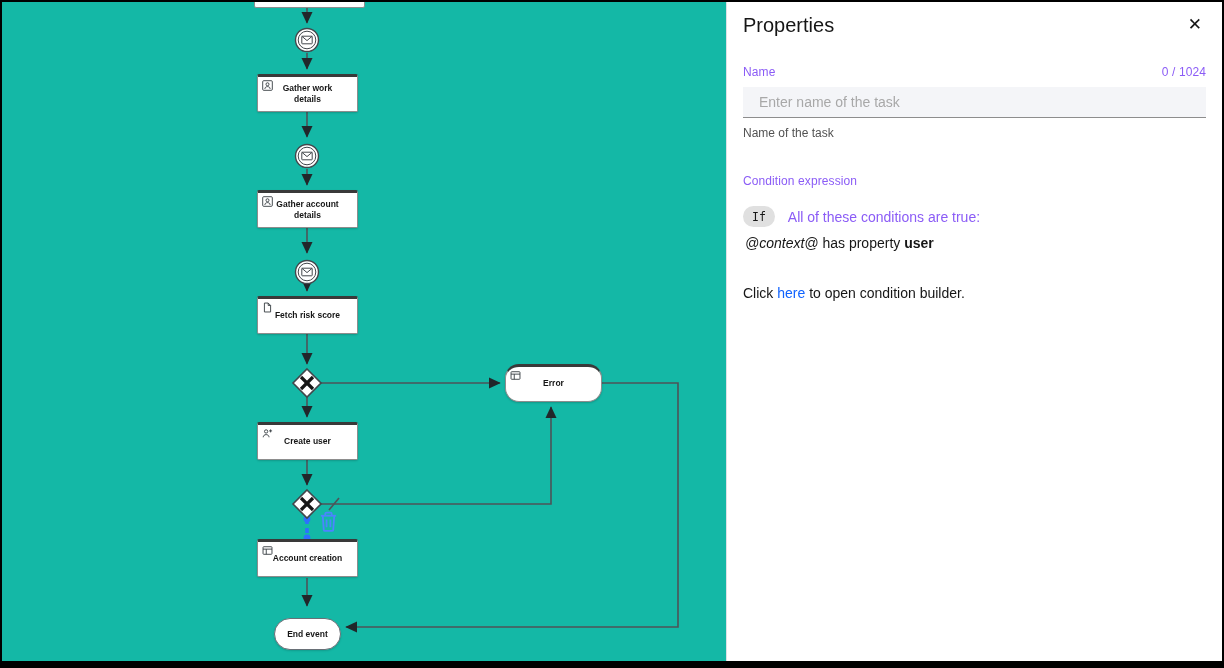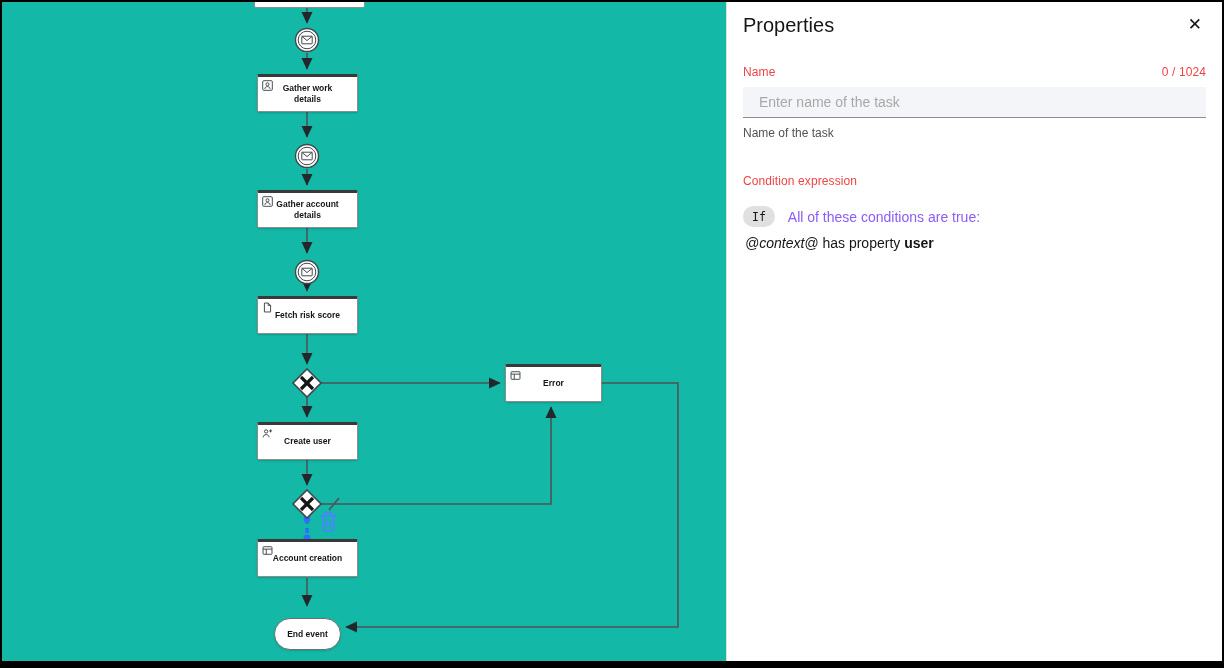--- a/index.html
+++ b/index.html
@@ -38,21 +38,21 @@
   .panel { position:relative; width:496px; height:100%; background:#fff;
     border-left:1px solid #dde1e6; }
   .panel-header { display:flex; justify-content:space-between; align-items:flex-start;
     padding:12px 16px 0 16px; }
   .panel-title { font-size:20px; font-weight:400; color:#161616; }
   .close-btn { font-size:17px; color:#161616; background:none; border:none;
     cursor:pointer; line-height:1; padding:2px 4px; font-family:"Liberation Sans",sans-serif; }
 
   .field-block { margin-top:28px; padding:0 16px; }
   .label-row { display:flex; justify-content:space-between; }
-  .small-gray { font-size:12px; color:#ef4444; letter-spacing:.1px; }
+  .small-gray { font-size:12px; color:#8b5cf6; letter-spacing:.1px; }
   .name-input { margin-top:8px; width:100%; height:31px; background:#f4f5f8;
     border:none; border-bottom:1px solid #8d8d8d; padding:0 16px; font-size:14px;
     color:#a16207; font-family:"Liberation Sans",sans-serif; outline:none; }
   .name-input::placeholder { color:#a8a8a8; }
   .helper { margin-top:8px; font-size:12px; color:#525252; }
 
   .cond-block { margin-top:34px; padding:0 16px; }
   .if-row { margin-top:18px; display:flex; align-items:center; gap:13px; }
   .if-pill { background:#e0e0e0; color:#161616; border-radius:11px; height:21px;
     padding:0 9px; display:flex; align-items:center;
@@ -191,21 +191,21 @@
       <span class="corner-icon">
         <svg viewBox="0 0 16 16" fill="none" stroke="currentColor" stroke-width="1.3">
           <rect x="1.5" y="2.5" width="13" height="11" rx="1"></rect>
           <path d="M1.5 6 H14.5"></path>
           <path d="M6.2 6 V13.5"></path>
         </svg>
       </span>
       <span class="lbl">Account creation</span>
     </div>
 
-    <div class="task" style="left:503px; top:362px; width:97px;">
+    <div class="task" style="left:503px; top:362px; width:97px;border-radius:14px;">
       <span class="corner-icon">
         <svg viewBox="0 0 16 16" fill="none" stroke="currentColor" stroke-width="1.3">
           <rect x="1.5" y="2.5" width="13" height="11" rx="1"></rect>
           <path d="M1.5 6 H14.5"></path>
           <path d="M6.2 6 V13.5"></path>
         </svg>
       </span>
       <span class="lbl">Error</span>
     </div>
 
@@ -238,16 +238,17 @@
       <div class="helper">Name of the task</div>
     </div>
 
     <div class="cond-block">
       <div class="small-gray">Condition expression</div>
       <div class="if-row">
         <span class="if-pill">If</span>
         <span class="cond-text">All of these conditions are true:</span>
       </div>
       <div class="expr-line"><em>@context@</em><span> has property </span><strong>user</strong></div>
+      <div class="click-line"><span>Click </span><a class="link">here</a><span> to open condition builder.</span></div>
     </div>
   </div>
 
 </div>
 
 </body></html>

